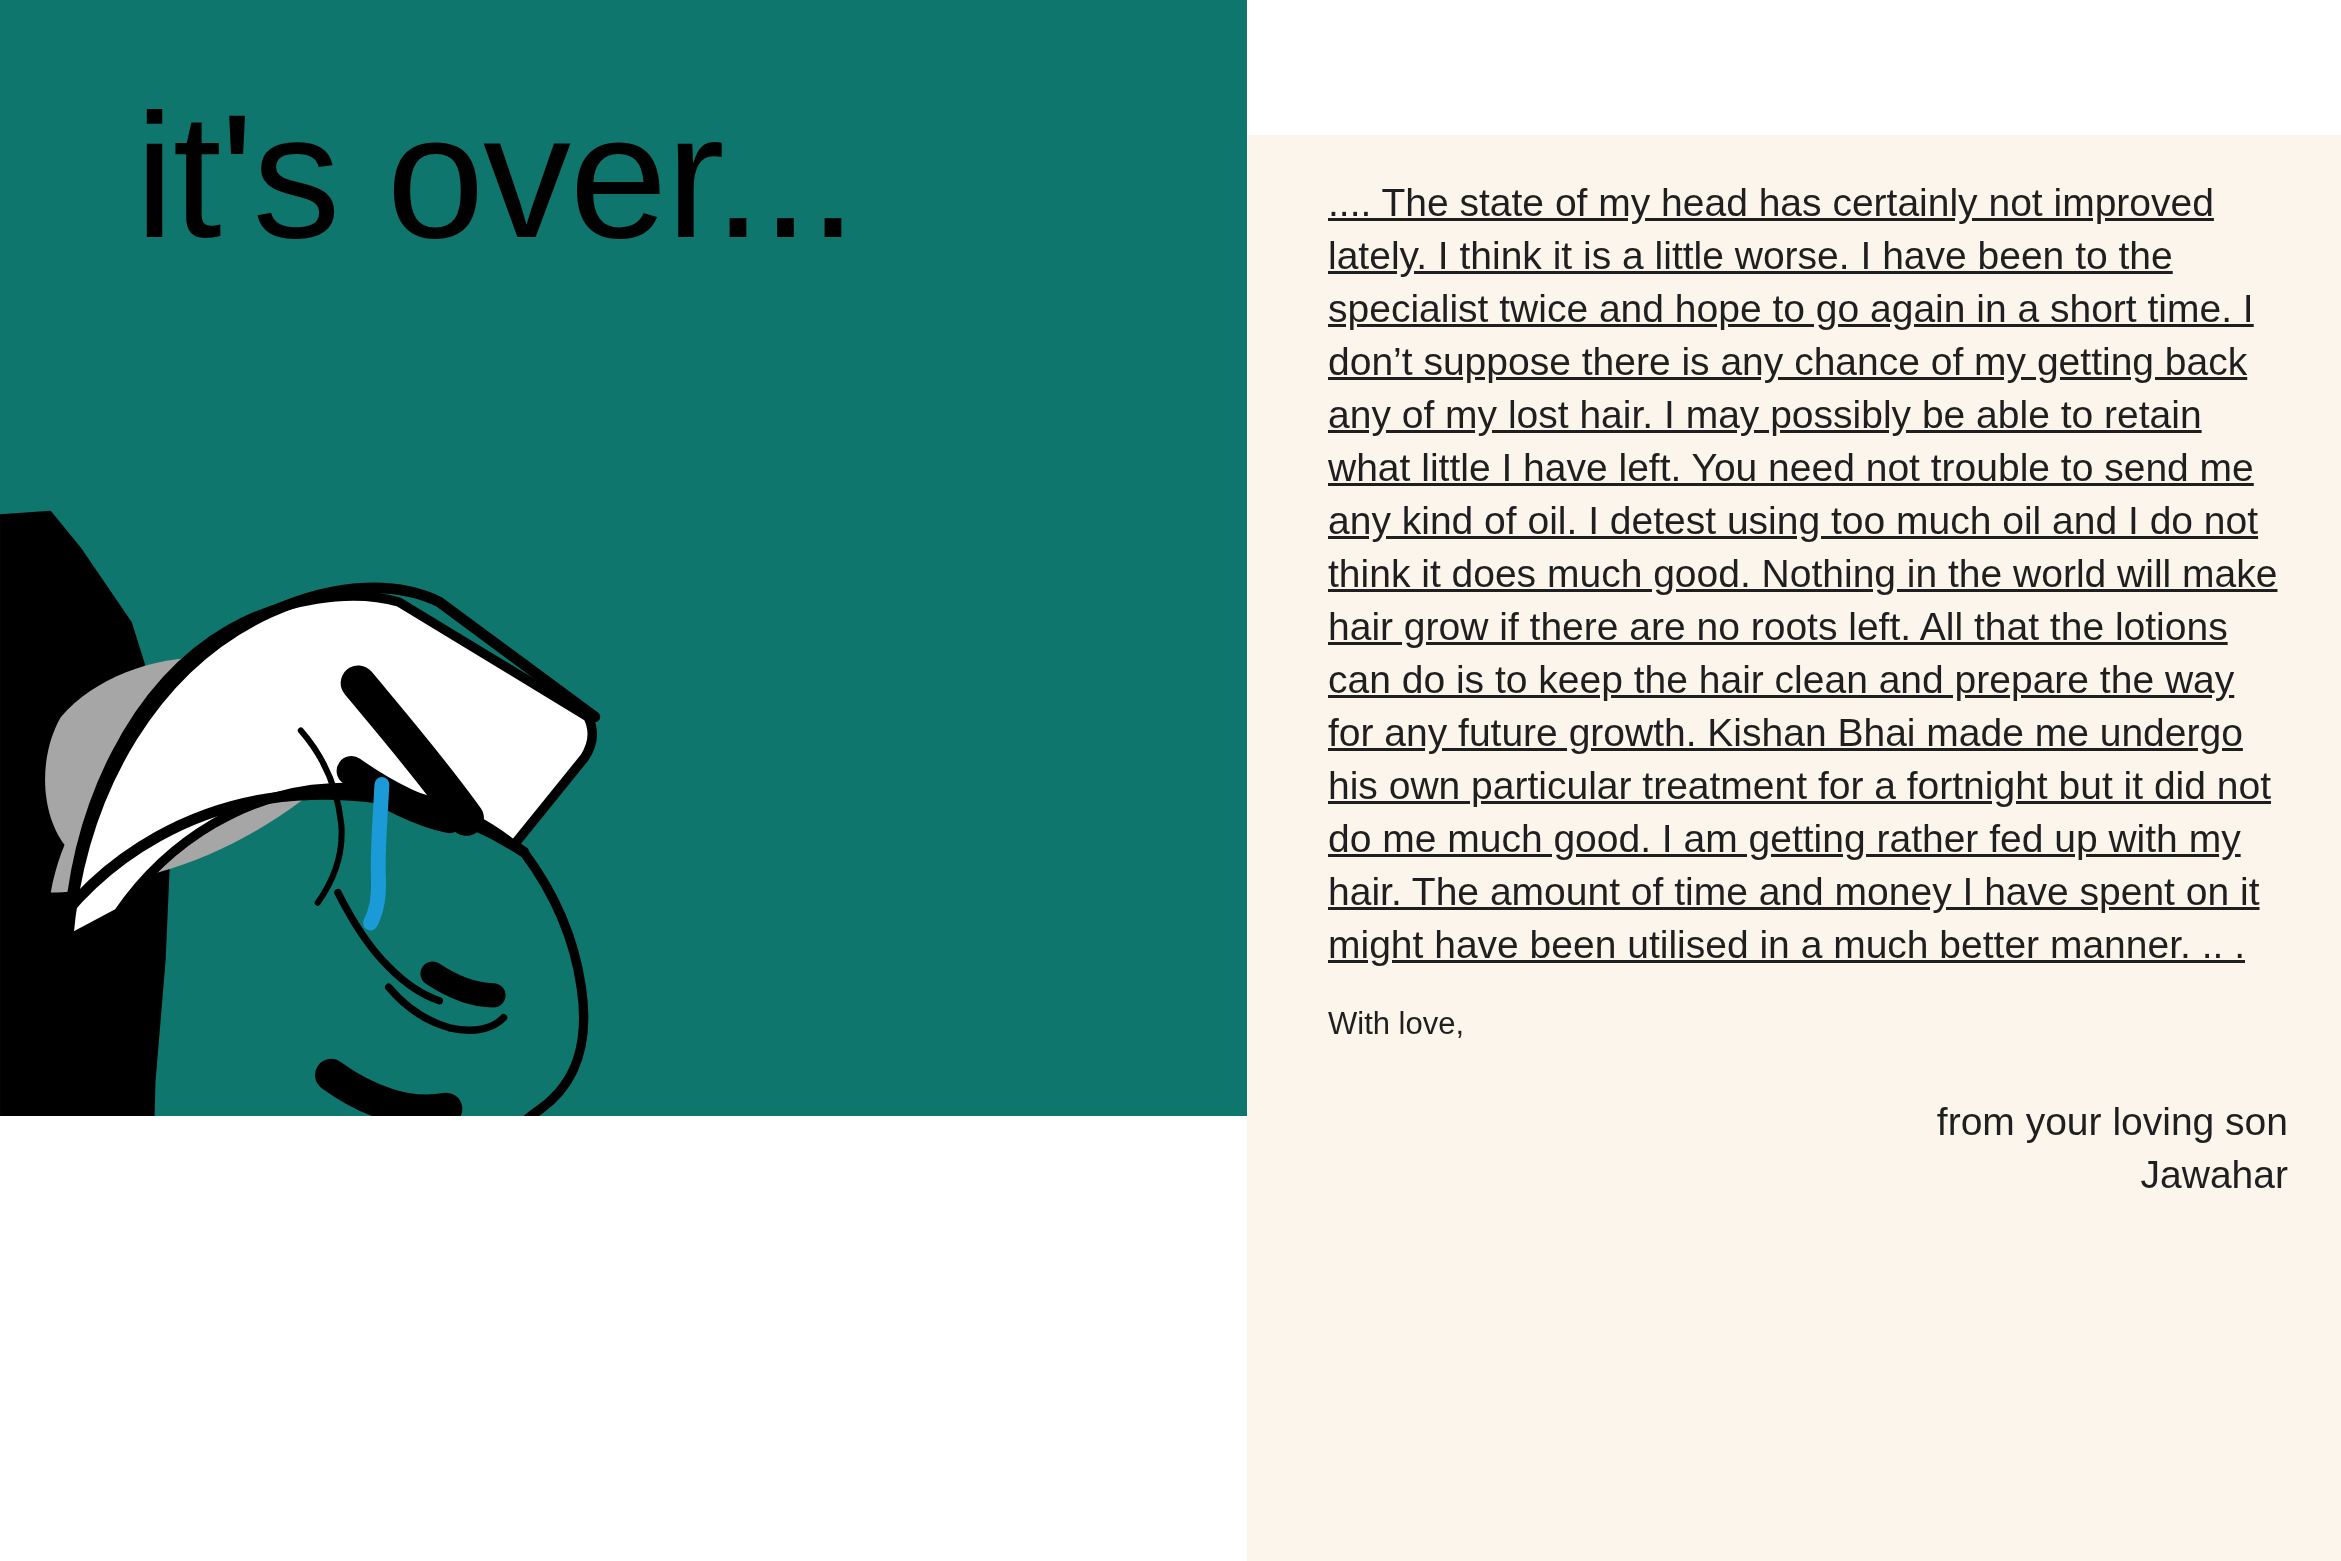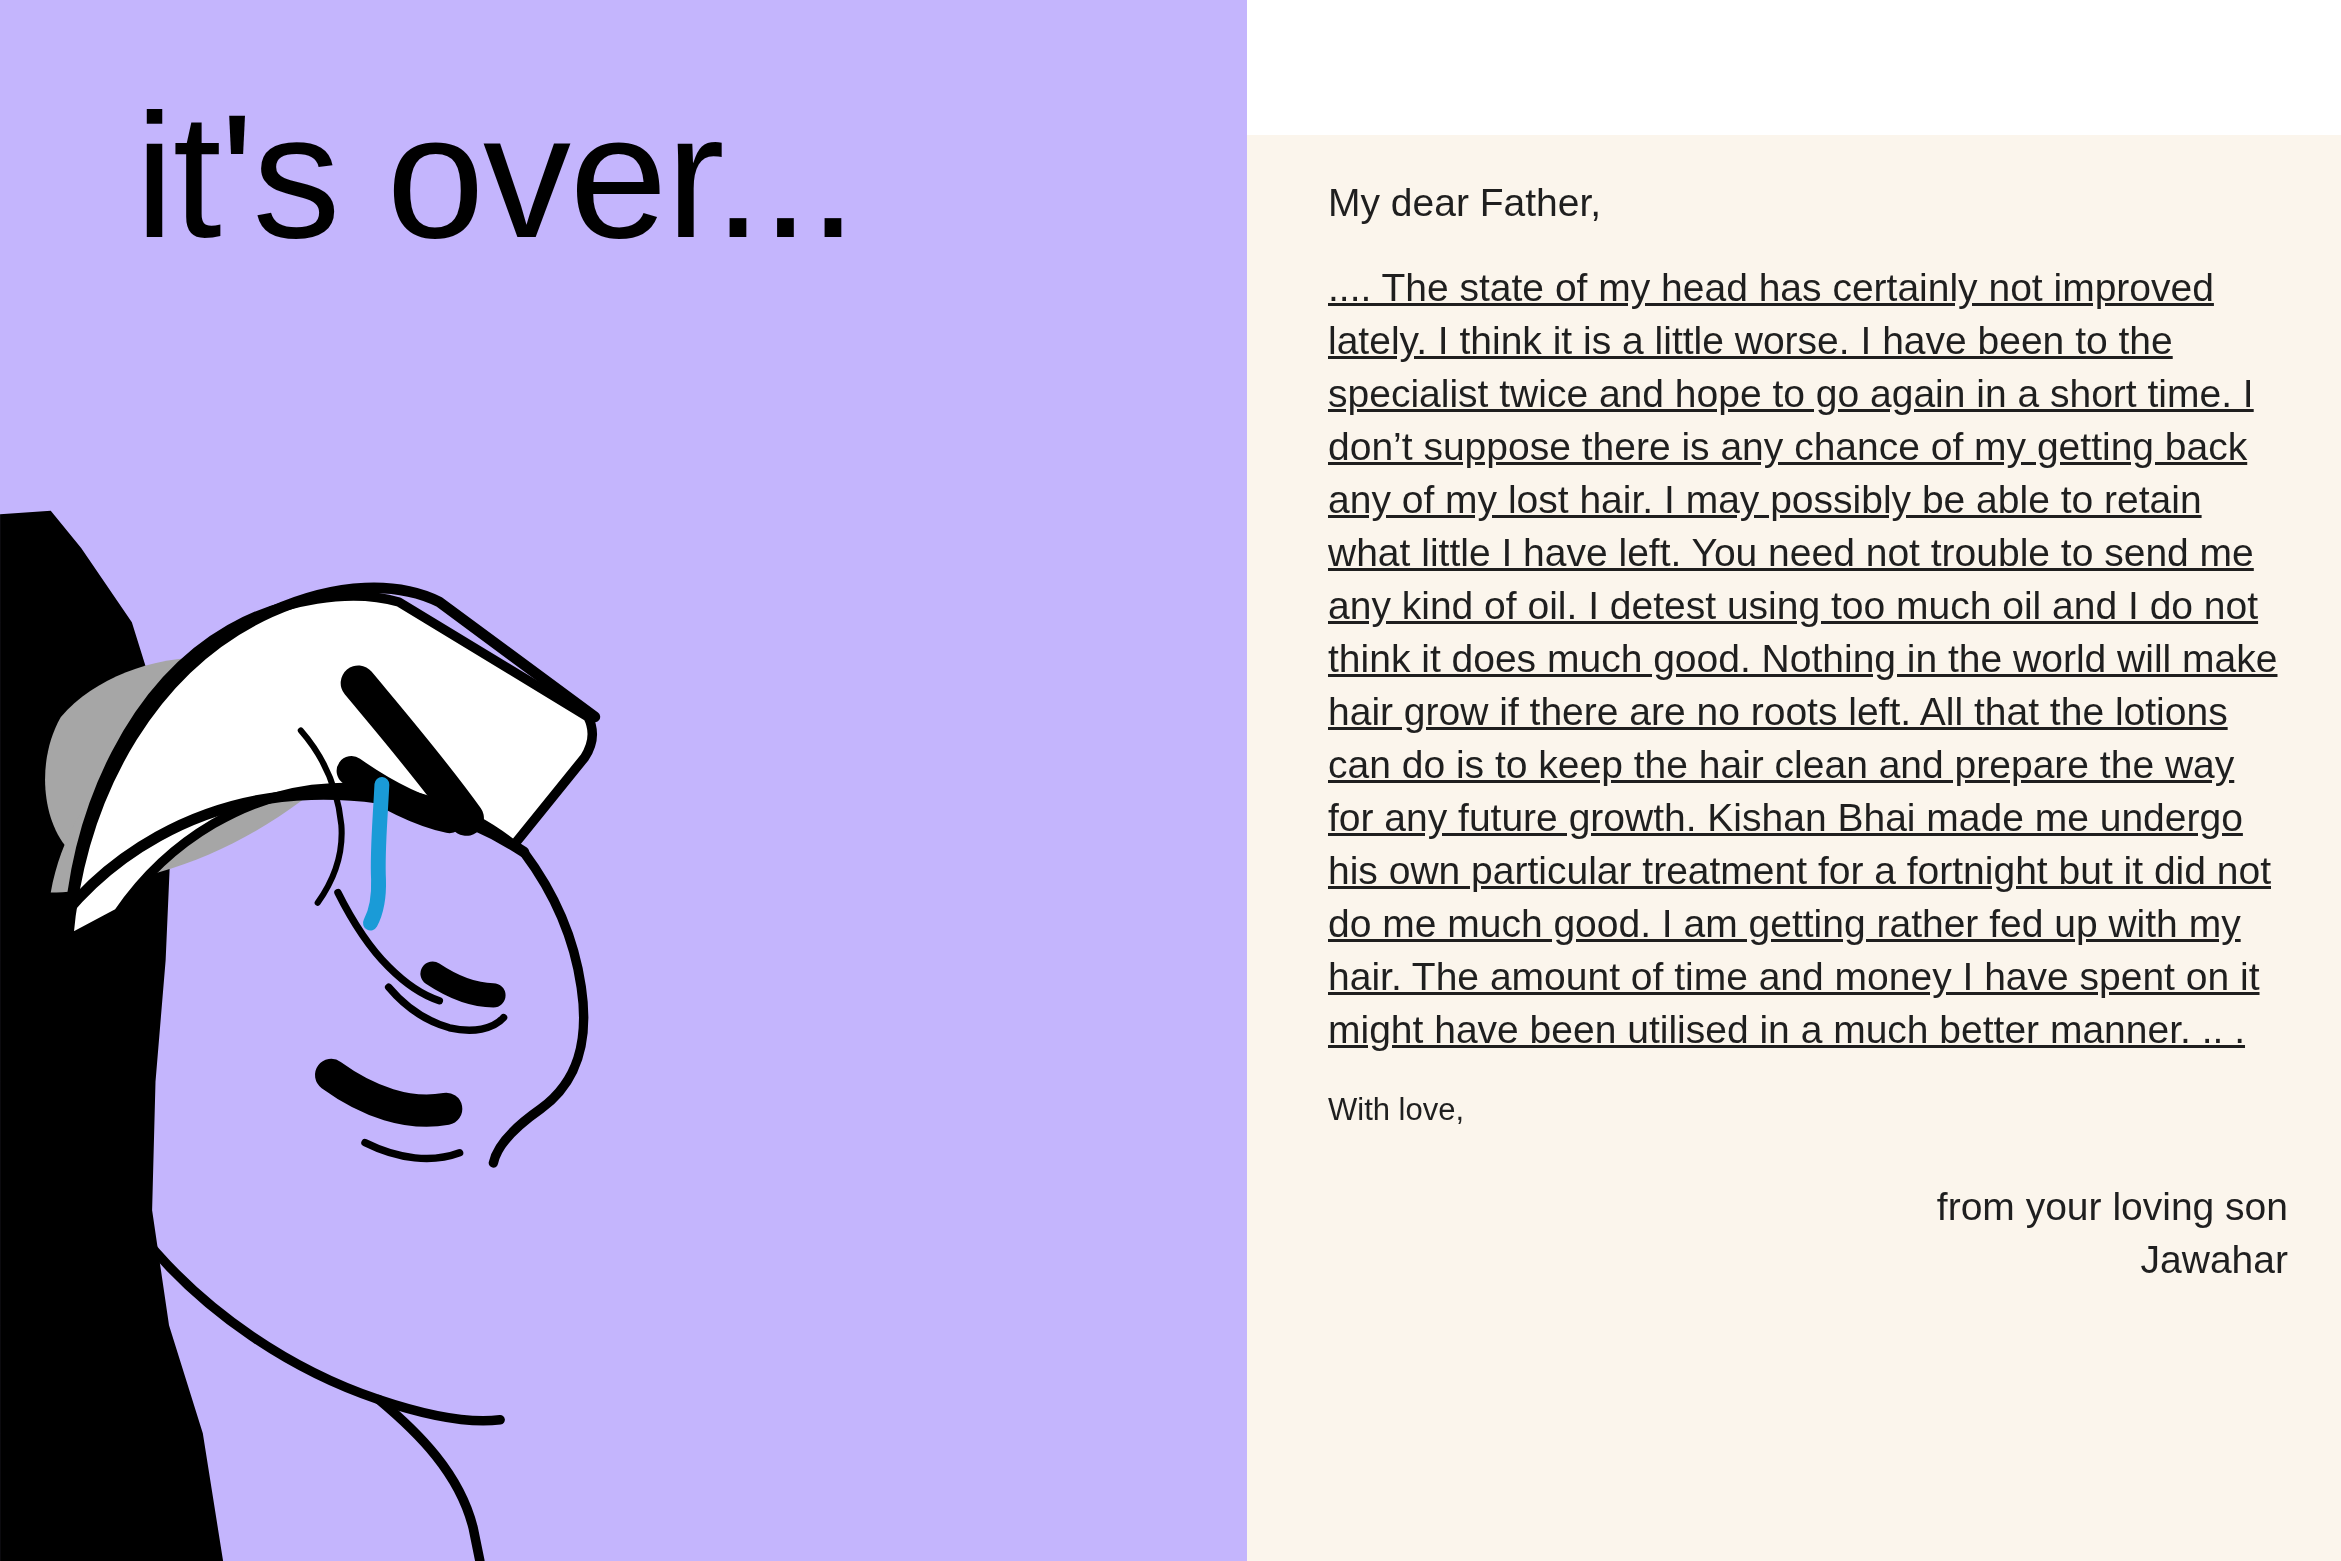--- a/index.html
+++ b/index.html
@@ -18,22 +18,22 @@
     width: 2342px;
     height: 1561px;
     display: flex;
     flex-direction: row;
     background: #ffffff;
   }
   
   .left-panel {
     position: relative;
     width: 1247px;
-    height: 1561px;
-    background: #c4b5fd;
+    height: 1116px;
+    background: #0f766e;
     flex: 0 0 auto;
     overflow: hidden;
     text-align: center;
   }
   .caption {
     position: absolute;
     left: 135px;
     top: 88px;
     font-family: "Liberation Sans", sans-serif;
     font-size: 176px;
@@ -141,21 +141,20 @@
       <path d="M 640 880 C 670 900 700 912 730 912" fill="none" stroke="#000000" stroke-width="36" stroke-linecap="round"></path>
 
       <path d="M 490 1030 C 545 1070 605 1090 660 1080" fill="none" stroke="#000000" stroke-width="48" stroke-linecap="round"></path>
 
       <path d="M 540 1130 C 590 1155 640 1160 680 1145" fill="none" stroke="#000000" stroke-width="11" stroke-linecap="round"></path>
     </svg>
   </div>
 
   <div class="right-panel">
     <div class="letter-card">
-      <p class="letter-salutation">My dear Father,</p>
       <p class="letter-body">.... The state of my head has certainly not improved lately. I think it is a little worse. I have been to the specialist twice and hope to go again in a short time. I don’t suppose there is any chance of my getting back any of my lost hair. I may possibly be able to retain what little I have left. You need not trouble to send me any kind of oil. I detest using too much oil and I do not think it does much good. Nothing in the world will make hair grow if there are no roots left. All that the lotions can do is to keep the hair clean and prepare the way for any future growth. Kishan Bhai made me undergo his own particular treatment for a fortnight but it did not do me much good. I am getting rather fed up with my hair. The amount of time and money I have spent on it might have been utilised in a much better manner. .. .</p>
       <p class="letter-closing">With love,</p>
       <div class="letter-signature">
         <span class="sig-line">from your loving son</span>
         <span class="sig-line">Jawahar</span>
       </div>
     </div>
   </div>
 
 </div>

